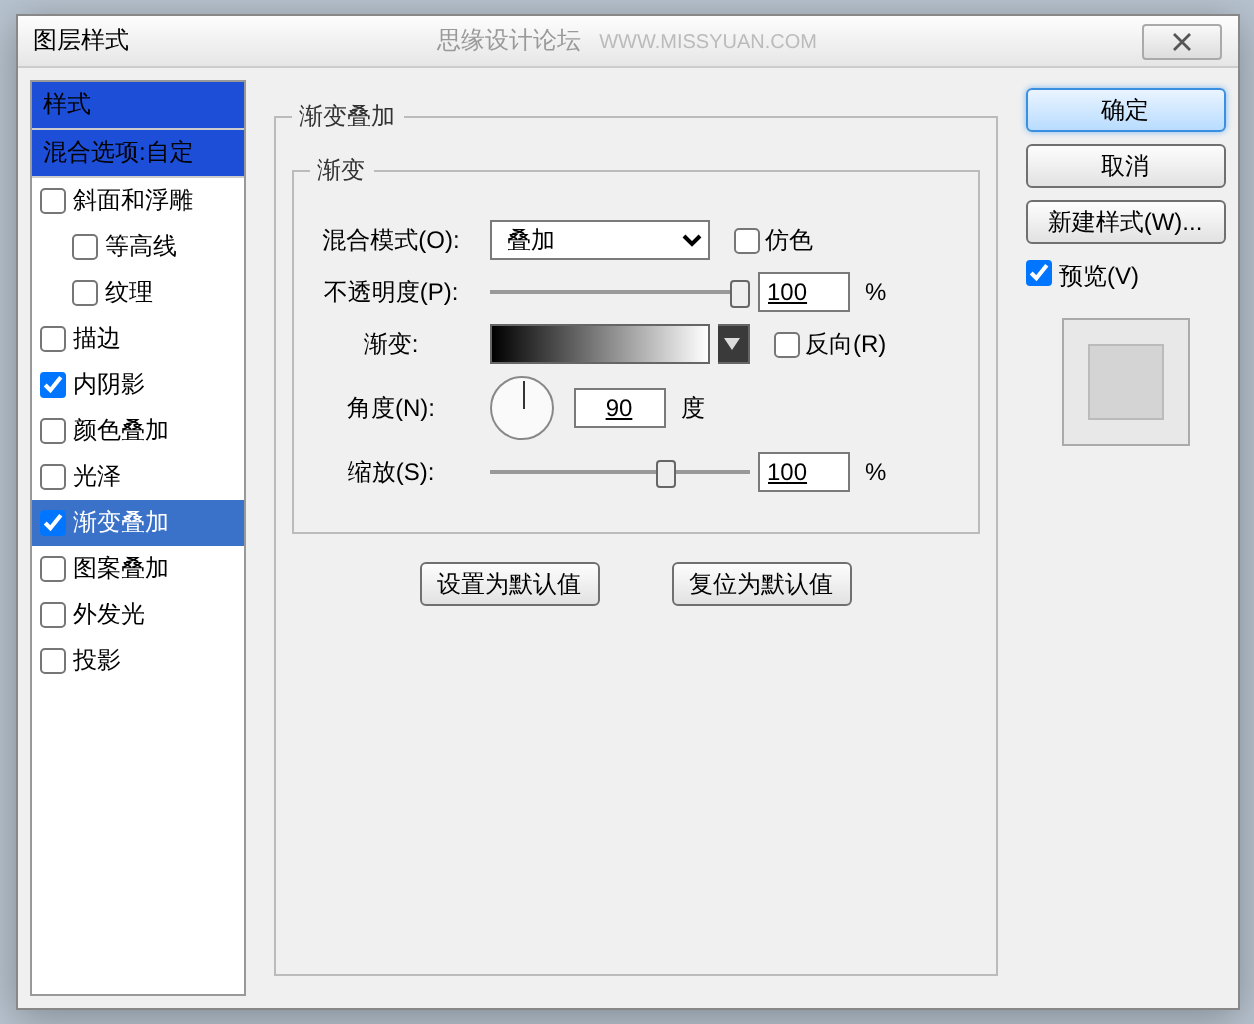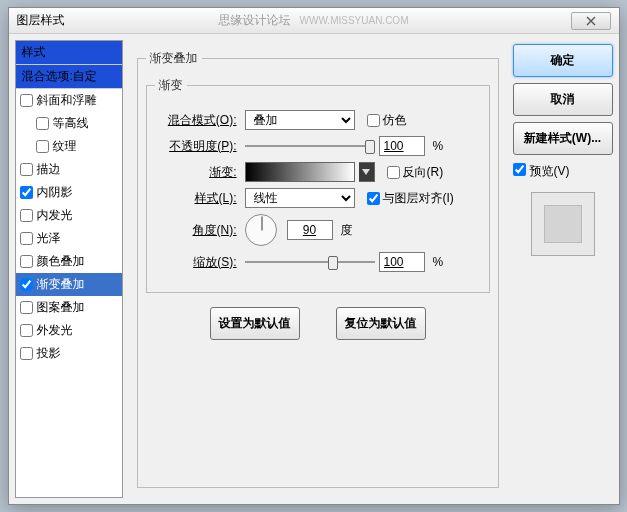--- a/index.html
+++ b/index.html
@@ -15,34 +15,34 @@
 .sidebar .hdr { background: #1d4ed8; border-bottom: 1px solid #ccc; padding: 3px 6px; }
 .sidebar .item { display: flex; align-items: center; padding: 3px 4px; gap: 4px; cursor: pointer; }
 .sidebar .item.indent { padding-left: 20px; }
 .sidebar .item.sel { background: #3b72c9; color: #fff; }
 .sidebar input[type=checkbox] { width: 13px; height: 13px; }
 .main { flex: 1; position: relative; padding: 10px 8px; }
 fieldset.outer { border: 1px solid #bbb; padding: 10px 8px 8px; height: 100%; }
 fieldset.outer > legend, fieldset.inner > legend { padding: 0 4px; color: #333; }
 fieldset.inner { border: 1px solid #bbb; padding: 10px 8px 14px; }
 .row { display: flex; align-items: center; margin: 6px 0; gap: 4px; }
-.lbl { width: 82px; text-align: right; margin-right: 4px; text-decoration: underline; }
+.lbl { width: 82px; text-align: center; margin-right: 4px; }
 select, input[type=text] { border: 1px solid #7a7a7a; background: #fff; height: 20px; padding: 1px 4px; font-size: 12px; }
 select { padding-right: 14px; }
 .num { width: 46px; text-align: left; text-decoration: underline; }
 .pct { margin-left: 4px; }
 .grad-swatch { width: 110px; height: 20px; border: 1px solid #666; background: linear-gradient(to right,#000,#fff); }
 .grad-arrow { width: 16px; height: 20px; background: #3a3a3a; display: flex; align-items: center; justify-content: center; color: #ddd; border: 1px solid #666; border-left: none; }
 .slider { position: relative; width: 130px; height: 16px; }
 .slider .track { position: absolute; top: 7px; left: 0; right: 0; height: 2px; background: #999; }
 .slider .thumb { position: absolute; top: 2px; width: 10px; height: 14px; background: #eee; border: 1px solid #666; border-radius: 2px; }
 .angle-dial { width: 32px; height: 32px; border: 1px solid #888; border-radius: 50%; background: #fafafa; position: relative; }
 .angle-dial::after { content: ""; position: absolute; top: 15px; left: 16px; width: 14px; height: 1px; background: #333; transform-origin: left center; transform: rotate(-90deg); }
 .btnrow { display: flex; gap: 36px; justify-content: center; margin-top: 14px; }
-.btn { min-width: 88px; height: 33px; border: 1px solid #707070; background: linear-gradient(#fdfdfd,#e2e2e2); border-radius: 3px; cursor: pointer; padding: 0 8px; font-weight: bold; }
+.btn { min-width: 88px; height: 22px; border: 1px solid #707070; background: linear-gradient(#fdfdfd,#e2e2e2); border-radius: 3px; cursor: pointer; padding: 0 8px; }
 .rightcol { width: 100px; display: flex; flex-direction: column; gap: 6px; padding-top: 4px; }
 .btn.primary { background: linear-gradient(#eaf4ff,#b8dcff); border: 1px solid #3a8fe0; box-shadow: 0 0 3px #7bb8f0; }
 .preview-chk { display: flex; align-items: flex-start; gap: 4px; margin-top: 2px; }
 .preview-swatch { width: 64px; height: 64px; border: 1px solid #aaa; background: #e8e8e8; margin: 6px auto; display: flex; align-items: center; justify-content: center; }
 .preview-swatch div { width: 38px; height: 38px; background: #d4d4d4; border: 1px solid #bbb; }
 .chk { display: flex; align-items: center; gap: 3px; }
 </style>
 </head>
 <body>
 
@@ -80,29 +80,25 @@
           <div class="item">
             <input type="checkbox" style="">
             <span>描边</span>
           </div>
           <div class="item">
             <input type="checkbox" checked="" style="">
             <span>内阴影</span>
           </div>
           <div class="item">
             <input type="checkbox" style="">
-            <span>内发光</span>
+            <span>颜色叠加</span>
           </div>
           <div class="item">
             <input type="checkbox" style="">
             <span>光泽</span>
-          </div>
-          <div class="item">
-            <input type="checkbox" style="">
-            <span>颜色叠加</span>
           </div>
           <div class="item sel">
             <input type="checkbox" checked="" style="">
             <span>渐变叠加</span>
           </div>
           <div class="item">
             <input type="checkbox" style="">
             <span>图案叠加</span>
           </div>
           <div class="item">
@@ -148,28 +144,20 @@
               <svg width="8" height="6" viewBox="0 0 8 6">
                   <path d="M0 0 L8 0 L4 6 Z" fill="#ddd"></path>
                 </svg>
             </div>
             <label class="chk" style="margin-left:8px">
               <input type="checkbox" style="">
                 <span>反向(R)</span>
             </label>
           </div>
 
-          <div class="row">
-            <span class="lbl">样式(L):</span>
-            <select style="width:110px"><option>线性</option></select>
-            <label class="chk" style="margin-left:8px">
-              <input type="checkbox" checked="" style="">
-                <span>与图层对齐(I)</span>
-            </label>
-          </div>
 
           <div class="row">
             <span class="lbl">角度(N):</span>
             <div class="angle-dial"></div>
             <input class="num" type="text" style="margin-left: 6px; text-align: center;" value="90">
             <span class="pct">度</span>
           </div>
 
           <div class="row">
             <span class="lbl">缩放(S):</span>

